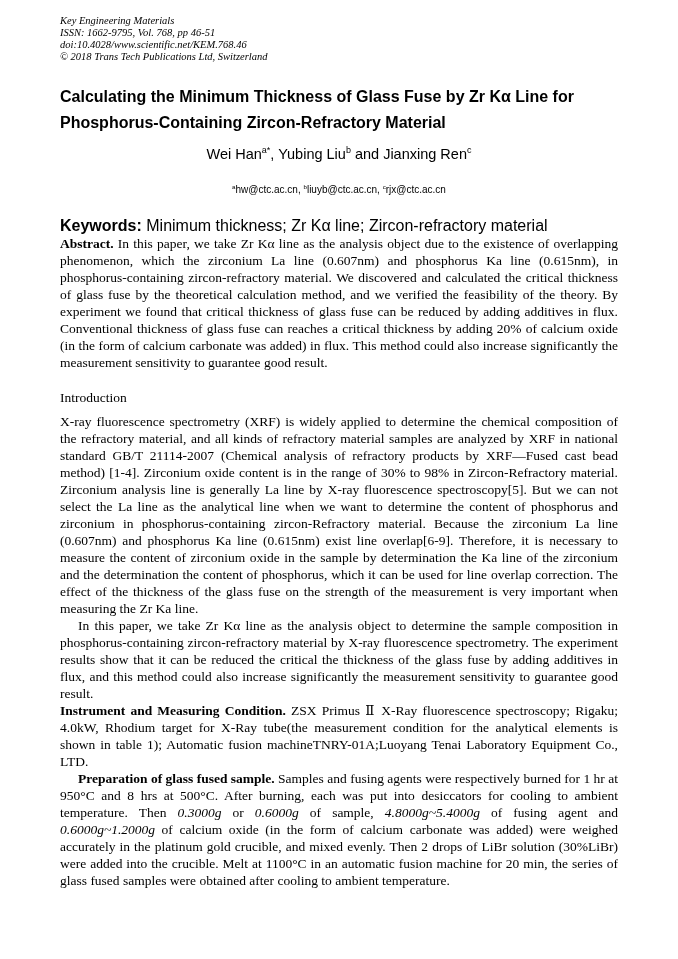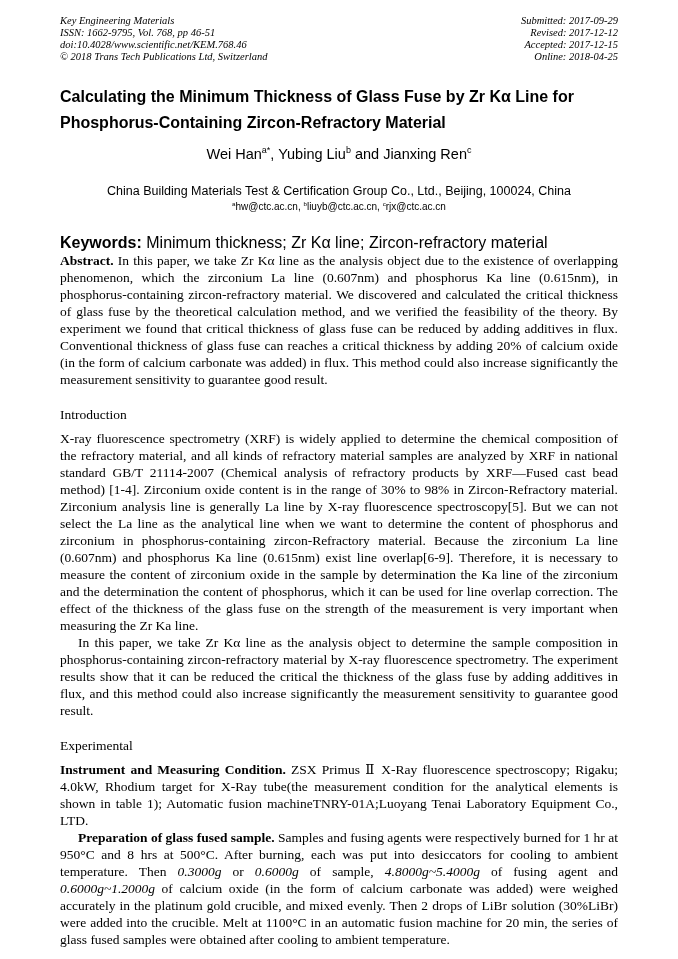--- a/index.html
+++ b/index.html
@@ -9,24 +9,25 @@
     height: 959px;
     background: #ffffff;
     box-sizing: border-box;
     padding: 15px 60px 0 60px;
     color: #000;
     font-family: "Liberation Serif", "DejaVu Serif", serif;
     overflow: hidden;
   }
   .journal-header {
     display: flex;
-    justify-content: space-between;
+    justify-content: center;
     font-style: italic;
     font-size: 10.5px;
     line-height: 12px;
+    flex-direction: column;
   }
   .journal-header .right { text-align: right; }
   .paper-title {
     font-family: "Liberation Sans", "DejaVu Sans", sans-serif;
     font-size: 16px;
     font-weight: bold;
     text-align: left;
     line-height: 26px;
     margin: 21px 0 10px 0;
   }
@@ -76,45 +77,37 @@
 
 <div class="page">
 
   <div class="journal-header">
     <div class="left">
       <div>Key Engineering Materials</div>
       <div>ISSN: 1662-9795, Vol. 768, pp 46-51</div>
       <div>doi:10.4028/www.scientific.net/KEM.768.46</div>
       <div>© 2018 Trans Tech Publications Ltd, Switzerland</div>
     </div>
-    <div class="right">
-      <div>Submitted: 2017-09-29</div>
-      <div>Revised: 2017-12-12</div>
-      <div>Accepted: 2017-12-15</div>
-      <div>Online: 2018-04-25</div>
-    </div>
   </div>
 
   <div class="paper-title">Calculating the Minimum Thickness of Glass Fuse by Zr Kα Line for Phosphorus-Containing Zircon-Refractory Material</div>
 
   <div class="authors"><span>Wei Han</span><sup>a*</sup><span>, Yubing Liu</span><sup>b</sup><span> and Jianxing Ren</span><sup>c</sup></div>
 
-  <div class="affiliation">China Building Materials Test &amp; Certification Group Co., Ltd., Beijing, 100024, China</div>
 
   <div class="emails"><sup>a</sup><span>hw@ctc.ac.cn, </span><sup>b</sup><span>liuyb@ctc.ac.cn, </span><sup>c</sup><span>rjx@ctc.ac.cn</span></div>
 
   <p class="keywords"><b>Keywords:</b> <span>Minimum thickness; Zr Kα line; Zircon-refractory material</span></p>
 
   <p class="body abstract"><b>Abstract.</b> <span>In this paper, we take Zr Kα line as the analysis object due to the existence of overlapping phenomenon, which the zirconium La line (0.607nm) and phosphorus Ka line (0.615nm), in phosphorus-containing zircon-refractory material. We discovered and calculated the critical thickness of glass fuse by the theoretical calculation method, and we verified the feasibility of the theory. By experiment we found that critical thickness of glass fuse can be reduced by adding additives in flux. Conventional thickness of glass fuse can reaches a critical thickness by adding 20% of calcium oxide (in the form of calcium carbonate was added) in flux. This method could also increase significantly the measurement sensitivity to guarantee good result.</span></p>
 
   <h2 class="section">Introduction</h2>
 
   <p class="body">X-ray fluorescence spectrometry (XRF) is widely applied to determine the chemical composition of the refractory material, and all kinds of refractory material samples are analyzed by XRF in national standard GB/T 21114-2007 (Chemical analysis of refractory products by XRF—Fused cast bead method) [1-4]. Zirconium oxide content is in the range of 30% to 98% in Zircon-Refractory material. Zirconium analysis line is generally La line by X-ray fluorescence spectroscopy[5]. But we can not select the La line as the analytical line when we want to determine the content of phosphorus and zirconium in phosphorus-containing zircon-Refractory material. Because the zirconium La line (0.607nm) and phosphorus Ka line (0.615nm) exist line overlap[6-9]. Therefore, it is necessary to measure the content of zirconium oxide in the sample by determination the Ka line of the zirconium and the determination the content of phosphorus, which it can be used for line overlap correction. The effect of the thickness of the glass fuse on the strength of the measurement is very important when measuring the Zr Ka line.</p>
 
   <p class="body indent">In this paper, we take Zr Kα line as the analysis object to determine the sample composition in phosphorus-containing zircon-refractory material by X-ray fluorescence spectrometry. The experiment results show that it can be reduced the critical the thickness of the glass fuse by adding additives in flux, and this method could also increase significantly the measurement sensitivity to guarantee good result.</p>
 
-  <h2 class="section">Experimental</h2>
 
   <p class="body"><b>Instrument and Measuring Condition.</b> <span>ZSX Primus Ⅱ X-Ray fluorescence spectroscopy; Rigaku; 4.0kW, Rhodium target for X-Ray tube(the measurement condition for the analytical elements is shown in table 1); Automatic fusion machineTNRY-01A;Luoyang Tenai Laboratory Equipment Co., LTD.</span></p>
 
   <p class="body indent"><span class="bd">Preparation of glass fused sample.</span><span> Samples and fusing agents were respectively burned for 1 hr at 950°C and 8 hrs at 500°C. After burning, each was put into desiccators for cooling to ambient temperature. Then </span><span class="it">0.3000g</span><span> or </span><span class="it">0.6000g</span><span> of sample, </span><span class="it">4.8000g~5.4000g</span><span> of fusing agent and </span><span class="it">0.6000g~1.2000g</span><span> of calcium oxide (in the form of calcium carbonate was added) were weighed accurately in the platinum gold crucible, and mixed evenly. Then 2 drops of LiBr solution (30%LiBr) were added into the crucible. Melt at 1100°C in an automatic fusion machine for 20 min, the series of glass fused samples were obtained after cooling to ambient temperature.</span></p>
 
 </div>
 
 </body></html>

